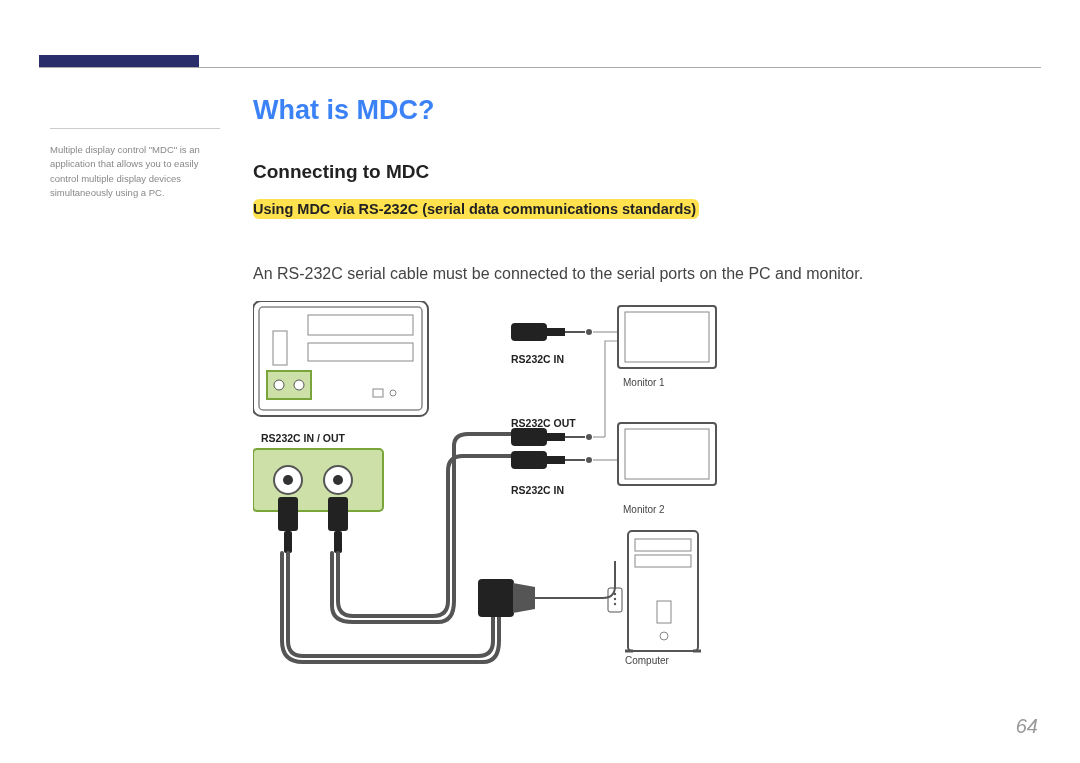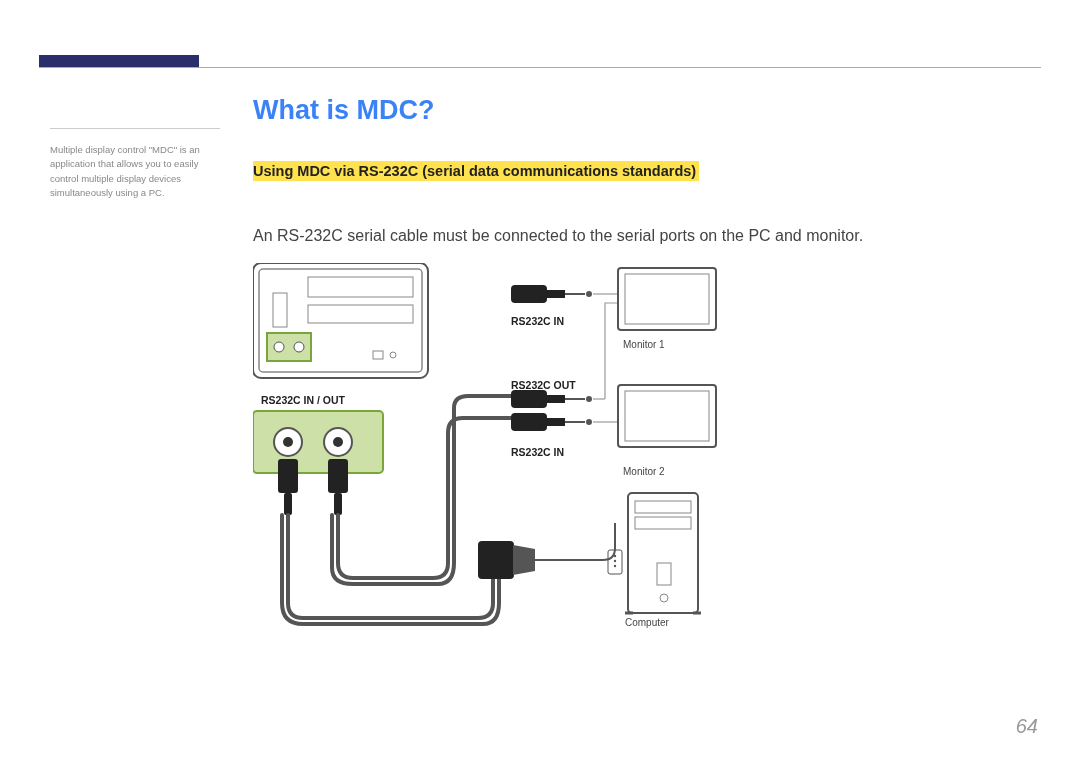--- a/index.html
+++ b/index.html
@@ -62,20 +62,21 @@
     margin-bottom: 16px;
   }
   h3 {
     display: inline-block;
     font-size: 14.5px;
     font-weight: 700;
     color: #222;
     background: #ffe24d;
     padding: 2px 3px 2px 0;
     margin-bottom: 10px;
+    border-radius: 6px;
   }
   .body-text {
     font-size: 16px;
     color: #444;
     margin-bottom: 18px;
     margin-top: 36px;
   }
   .page-num {
     position: absolute;
     bottom: 25px;
@@ -103,20 +104,21 @@
 <body>
 
 <div class="tab-indicator"></div>
 <div class="top-rule"></div>
 <div class="side-rule"></div>
 
 <div class="side-note">Multiple display control "MDC" is an application that allows you to easily control multiple display devices simultaneously using a PC.</div>
 
 <div class="content">
   <h1>What is MDC?</h1>
+  <h2>Connecting to MDC</h2>
   <h3>Using MDC via RS-232C (serial data communications standards)</h3>
   <p class="body-text">An RS-232C serial cable must be connected to the serial ports on the PC and monitor.</p>
 
   <div class="diagram">
 
     <div class="dlabel bold" style="left:8px; top:131px;">RS232C IN / OUT</div>
     <div class="dlabel bold" style="left:258px; top:52px;">RS232C IN</div>
     <div class="dlabel bold" style="left:258px; top:116px;">RS232C OUT</div>
     <div class="dlabel bold" style="left:258px; top:183px;">RS232C IN</div>
     <div class="dlabel" style="left:370px; top:76px;">Monitor 1</div>

